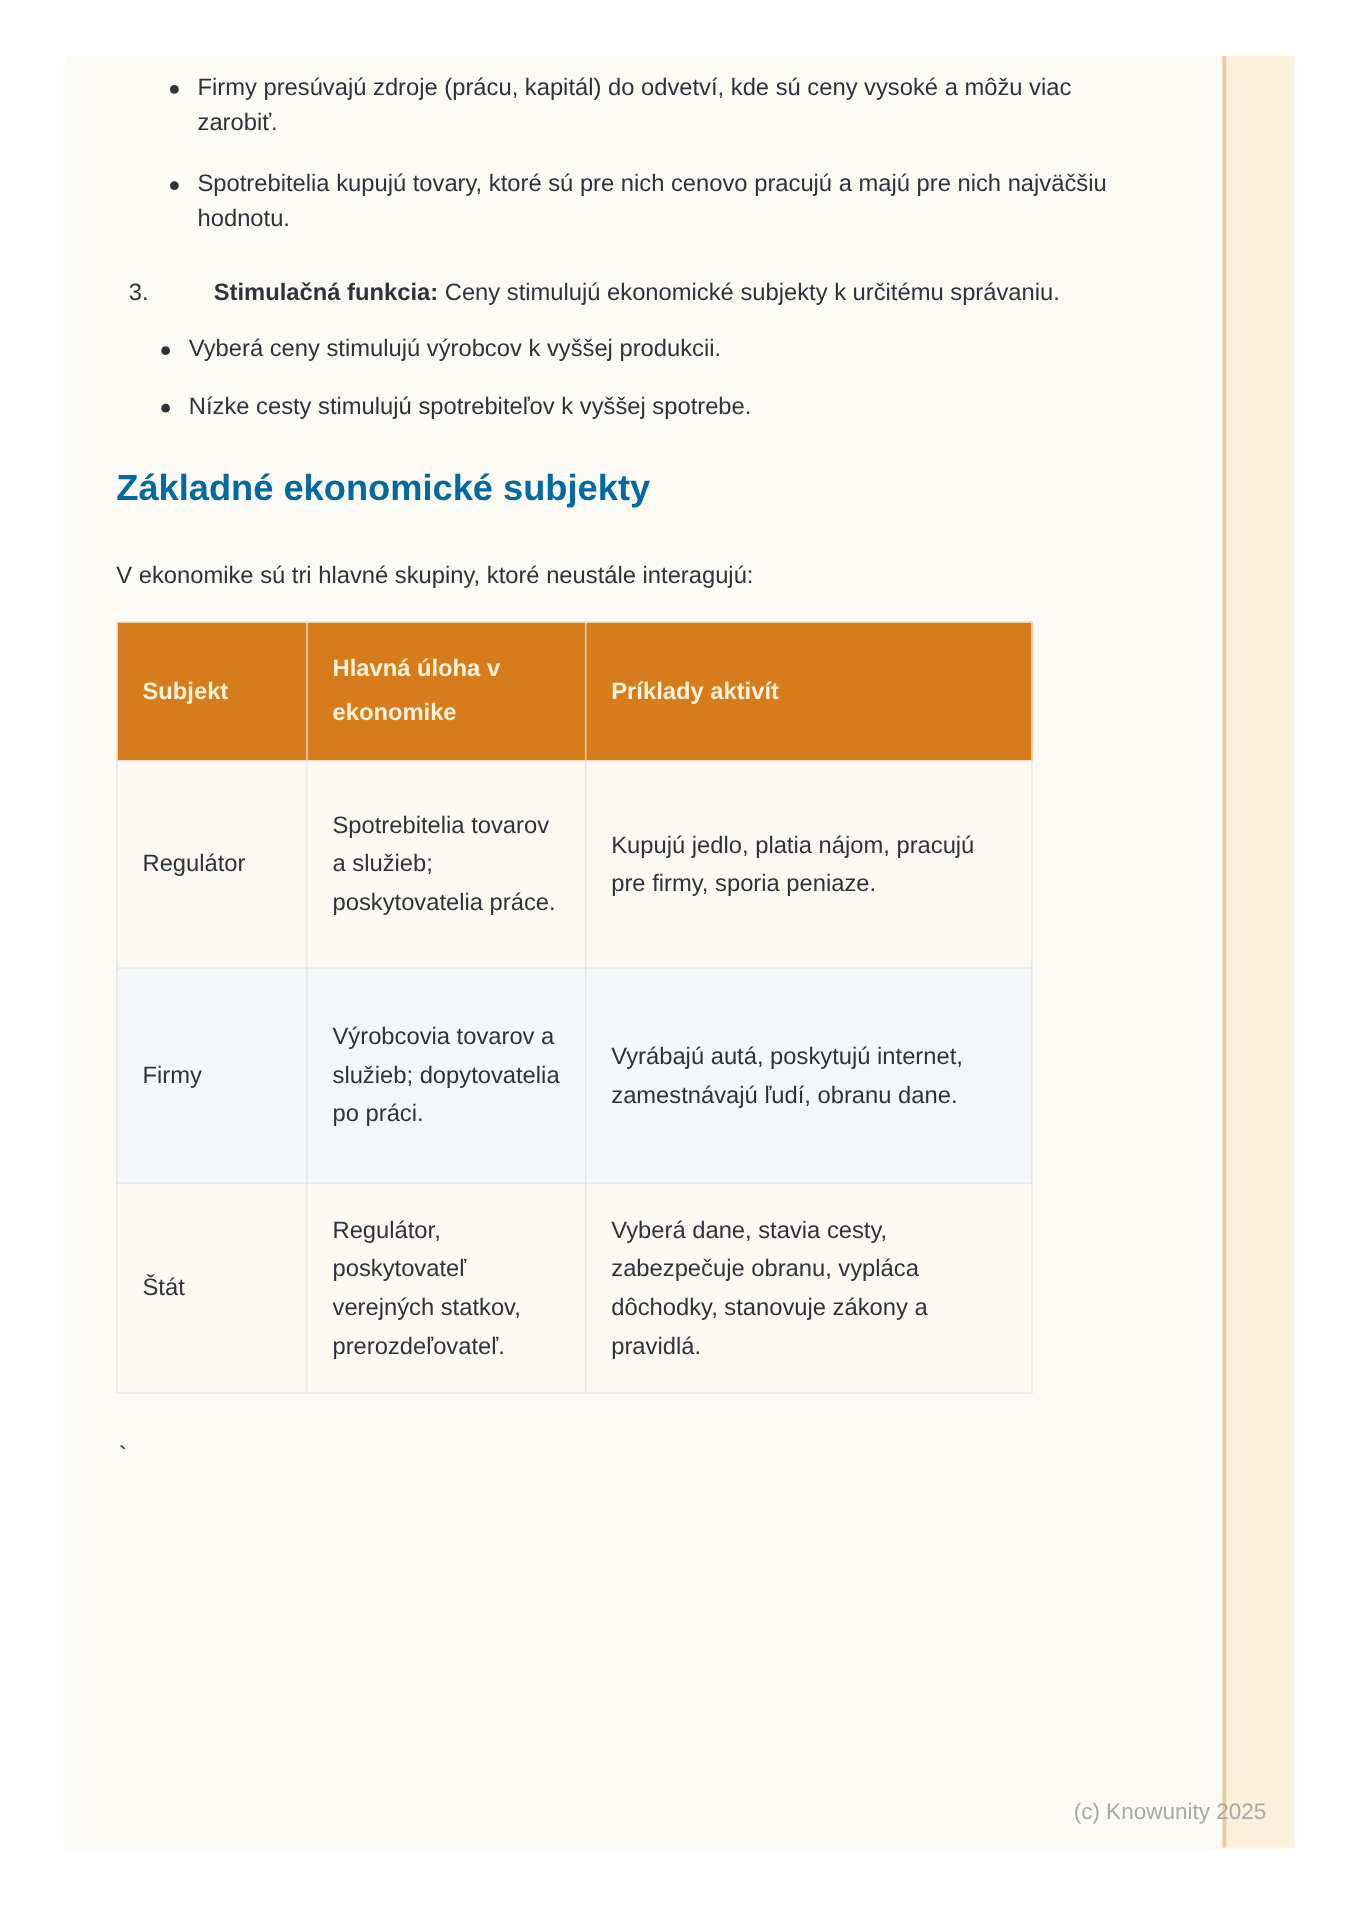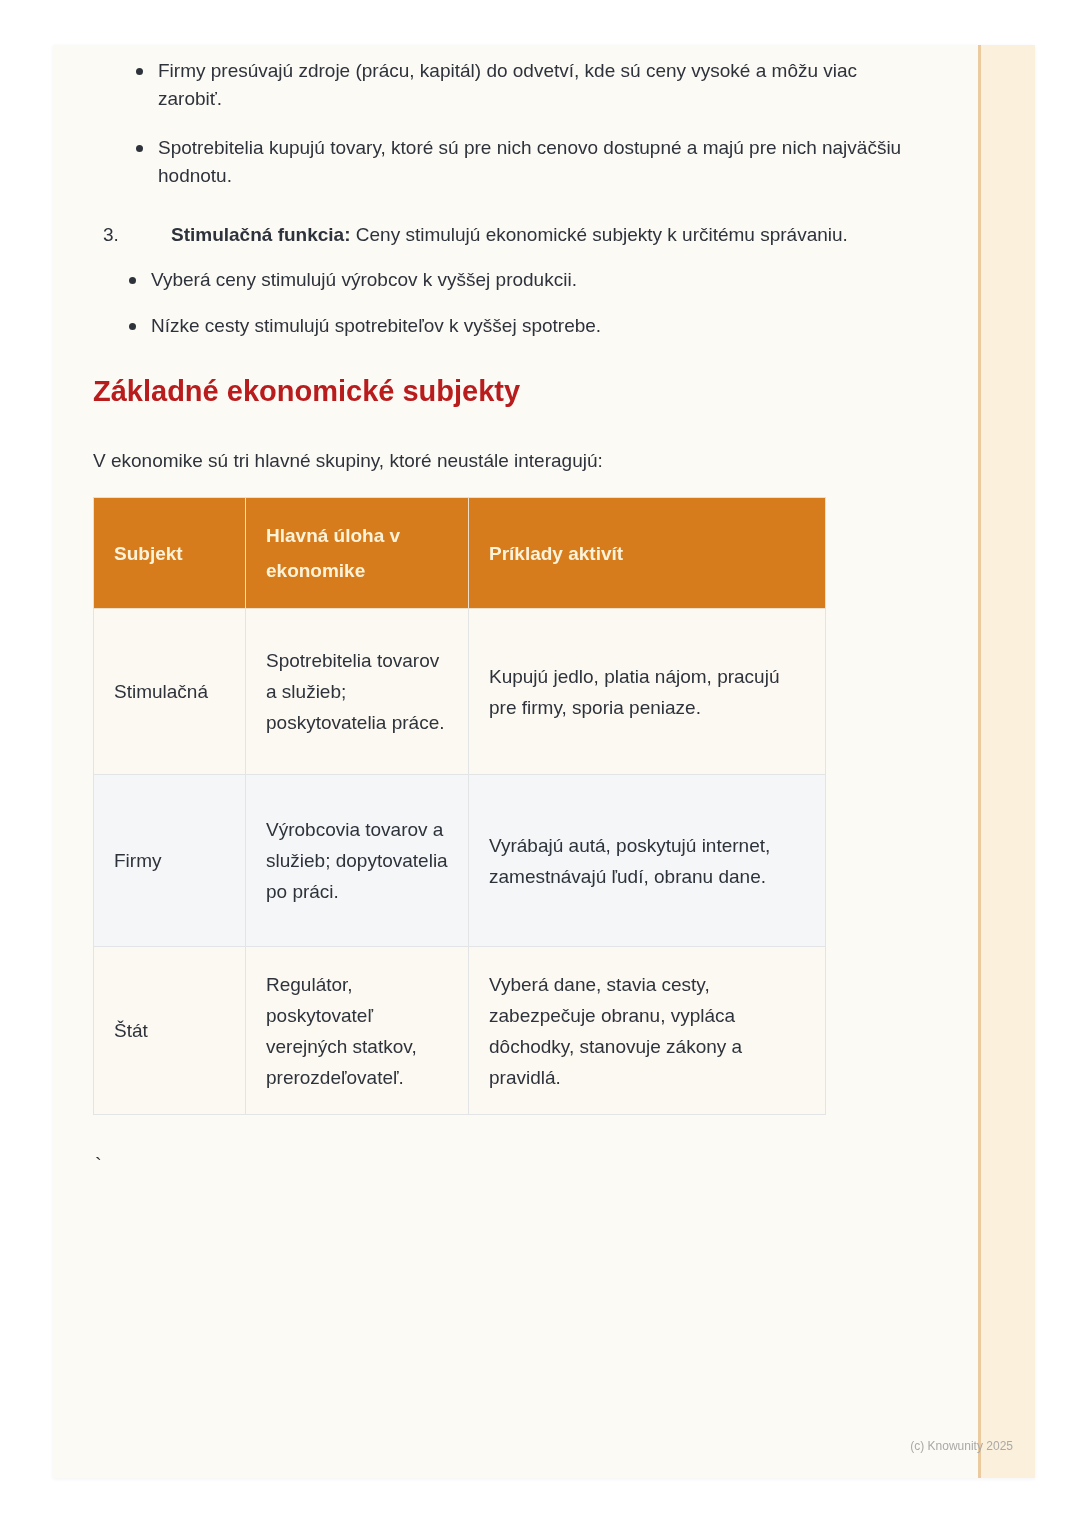--- a/index.html
+++ b/index.html
@@ -67,21 +67,21 @@
     content: "";
     position: absolute; left: 36px; top: 11px;
     width: 7px; height: 7px; border-radius: 50%;
     background: #2e333b;
   }
 
   h2.section-heading {
     margin-top: 34px;
     font-size: 29px; line-height: 34px;
     font-weight: bold;
-    color: #b91c1c;
+    color: #0369a1;
   }
 
   p.intro {
     margin-top: 39px;
     font-size: 19px; line-height: 28px;
   }
 
   
   table.subjects {
     margin-top: 22px;
@@ -119,38 +119,38 @@
   .stray {
     margin-top: 36px;
     padding-left: 2px;
     font-size: 20px; line-height: 28px;
     color: #2e333b;
   }
 
   .footer-credit {
     position: absolute;
     right: 22px; top: 1394px;
-    font-size: 12px;
+    font-size: 18px;
     color: #a9a9a7;
     z-index: 2;
   }
 </style>
 </head>
 <body>
 
 <div class="canvas">
   <div class="sheet">
 
     <div class="side-strip"></div>
 
     <div class="content">
 
       <ul class="blist">
         <li>Firmy presúvajú zdroje (prácu, kapitál) do odvetví, kde sú ceny vysoké a môžu viac zarobiť.</li>
-        <li>Spotrebitelia kupujú tovary, ktoré sú pre nich cenovo dostupné a majú pre nich najväčšiu hodnotu.</li>
+        <li>Spotrebitelia kupujú tovary, ktoré sú pre nich cenovo pracujú a majú pre nich najväčšiu hodnotu.</li>
       </ul>
 
       <div class="numbered">
         <div class="num">3.</div>
         <div class="num-body">
           <b>Stimulačná funkcia:</b>
           <span>Ceny stimulujú ekonomické subjekty k určitému správaniu.</span>
         </div>
       </div>
 
@@ -171,21 +171,21 @@
           </colgroup>
         <thead>
           <tr>
             <th>Subjekt</th>
             <th>Hlavná úloha v ekonomike</th>
             <th>Príklady aktivít</th>
           </tr>
         </thead>
         <tbody>
           <tr class="row-cream r1">
-            <td>Stimulačná</td>
+            <td>Regulátor</td>
             <td>Spotrebitelia tovarov a služieb; poskytovatelia práce.</td>
             <td>Kupujú jedlo, platia nájom, pracujú pre firmy, sporia peniaze.</td>
           </tr>
           <tr class="row-gray r2">
             <td>Firmy</td>
             <td>Výrobcovia tovarov a služieb; dopytovatelia po práci.</td>
             <td>Vyrábajú autá, poskytujú internet, zamestnávajú ľudí, obranu dane.</td>
           </tr>
           <tr class="row-cream r3">
             <td>Štát</td>

